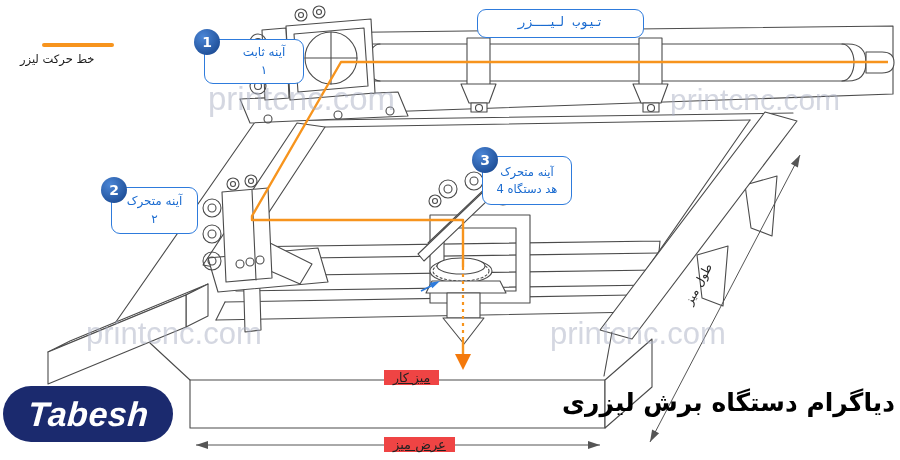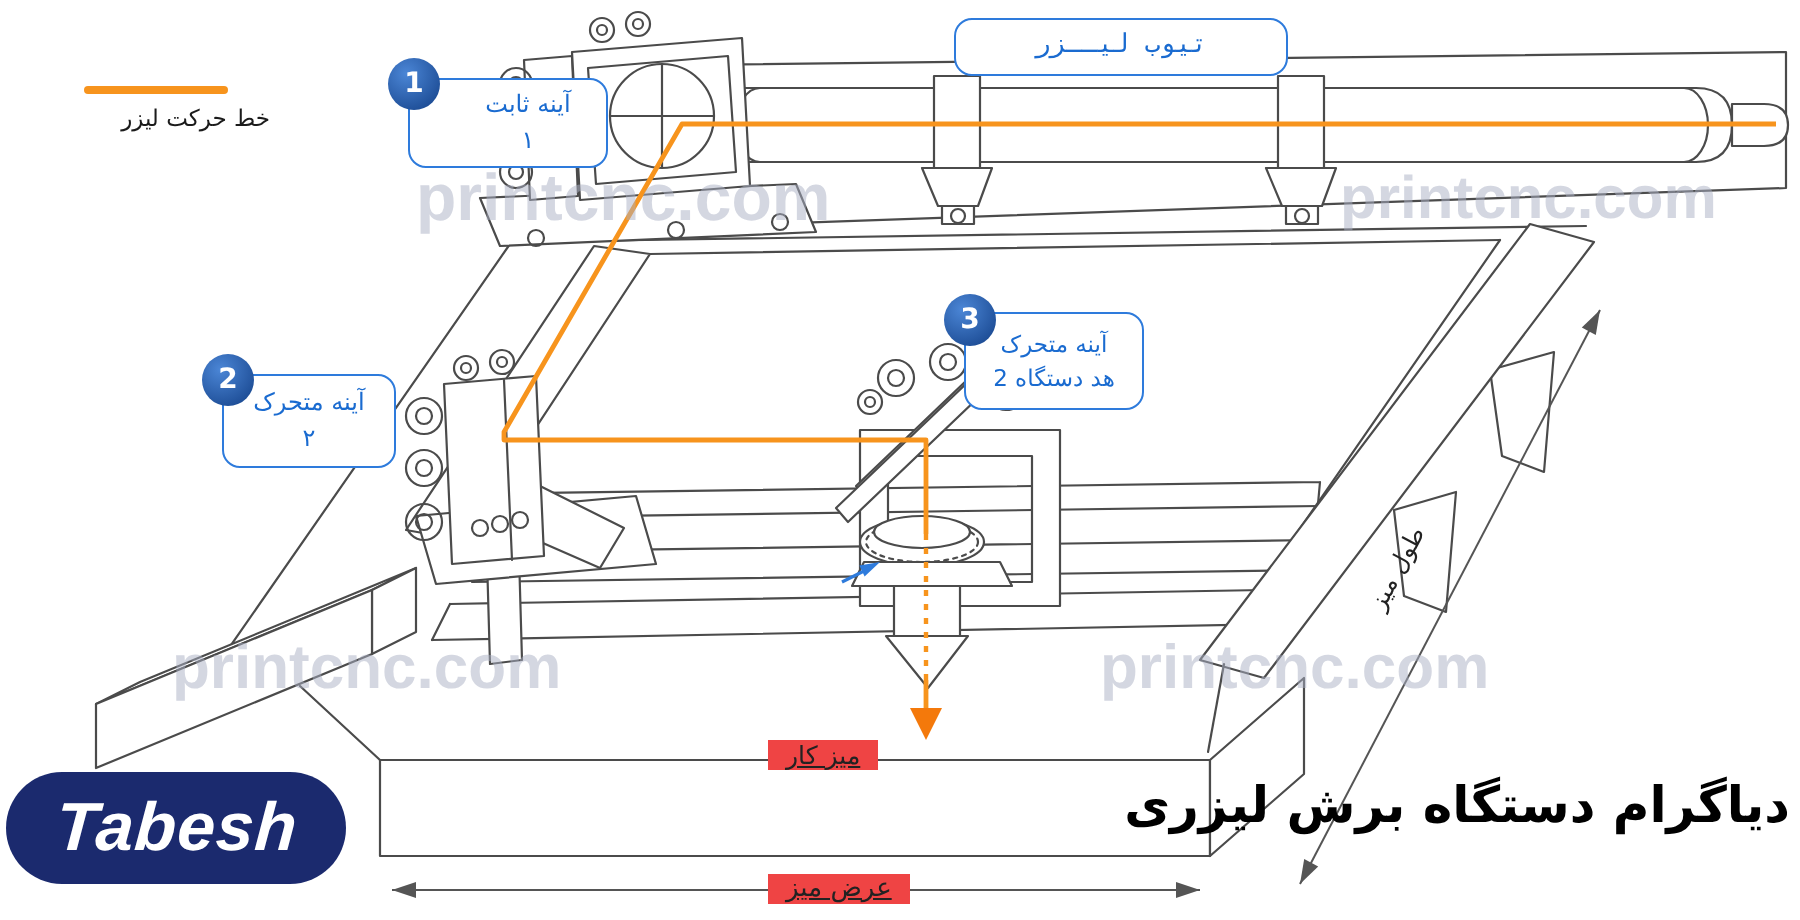--- a/index.html
+++ b/index.html
@@ -13,33 +13,33 @@
   .la .dash{stroke-dasharray:2 2.6;}
   .dim path{stroke:#555;stroke-width:1;fill:none;}
   .dim polygon{fill:#555;stroke:none;}
   .laser path{stroke:#F7941D;stroke-width:2.4;fill:none;stroke-linejoin:round;}
   .laser .dot{stroke-dasharray:3 4;stroke-width:2.2;}
   .laser polygon{fill:#F4790B;stroke:none;}
   .blue path{stroke:#2E7BDC;stroke-width:1.6;fill:none;}
   .blue polygon{fill:#2E7BDC;stroke:none;}
 
   .watermark{position:absolute;z-index:1;font-family:"Liberation Sans",sans-serif;
-    font-weight:bold;color:rgba(170,176,196,0.5);letter-spacing:0px;white-space:nowrap;}
+    font-weight:normal;color:rgba(170,176,196,0.5);letter-spacing:0px;white-space:nowrap;}
 
   .callout{position:absolute;z-index:2;border:1.6px solid #2E7BDC;border-radius:9px;
     background:#fff;color:#1A6BD0;text-align:center;direction:rtl;
     display:flex;flex-direction:column;justify-content:center;line-height:1.45;}
   .callout .cl{font-size:12px;}
   .badge{position:absolute;z-index:3;width:26px;height:26px;border-radius:50%;
     background:radial-gradient(circle at 35% 30%, #4b86d6, #123f86);
     color:#fff;font-weight:bold;font-size:14px;display:flex;align-items:center;justify-content:center;}
 
   .legend-line{position:absolute;z-index:2;left:42px;top:43px;width:72px;height:4px;
     background:#F7941D;border-radius:2px;}
-  .legend-label{position:absolute;z-index:2;left:20px;top:52px;width:115px;text-align:right;
+  .legend-label{position:absolute;z-index:2;left:20px;top:52px;width:115px;text-align:left;
     font-size:11.5px;color:#1b1b1b;direction:rtl;}
 
   .anno{position:absolute;z-index:2;color:#222;direction:rtl;white-space:nowrap;}
   .anno.bg{background:#ef4444;padding:0 9px;text-decoration:underline;}
   .worktable-label{left:384px;top:370px;font-size:12.5px;}
   .width-label{left:384px;top:437px;font-size:13px;}
   .length-label{left:676px;top:277px;font-size:12px;transform:rotate(-62deg);}
 
   .logo{position:absolute;z-index:2;left:3px;top:386px;width:170px;height:56px;
     background:#1B2A6E;border-radius:28px;display:flex;align-items:center;justify-content:center;}
@@ -215,21 +215,21 @@
 
   <div class="badge" style="left:101px;top:177px;">2</div>
   <div class="callout" style="left:111px;top:187px;width:85px;height:45px;">
     <div class="cl">آینه متحرک</div>
     <div class="cl">۲</div>
   </div>
 
   <div class="badge" style="left:472px;top:147px;">3</div>
   <div class="callout" style="left:482px;top:156px;width:88px;height:47px;">
     <div class="cl" style="font-size:11.5px;">آینه متحرک</div>
-    <div class="cl" style="font-size:11.5px;">هد دستگاه 2</div>
+    <div class="cl" style="font-size:11.5px;">هد دستگاه 4</div>
   </div>
 
 
   <div class="anno bg worktable-label">میز کار</div>
   <div class="anno bg width-label">عرض میز</div>
   <div class="anno length-label">طول میز</div>
 
   <div class="logo">
     <span>Tabesh</span>
   </div>

